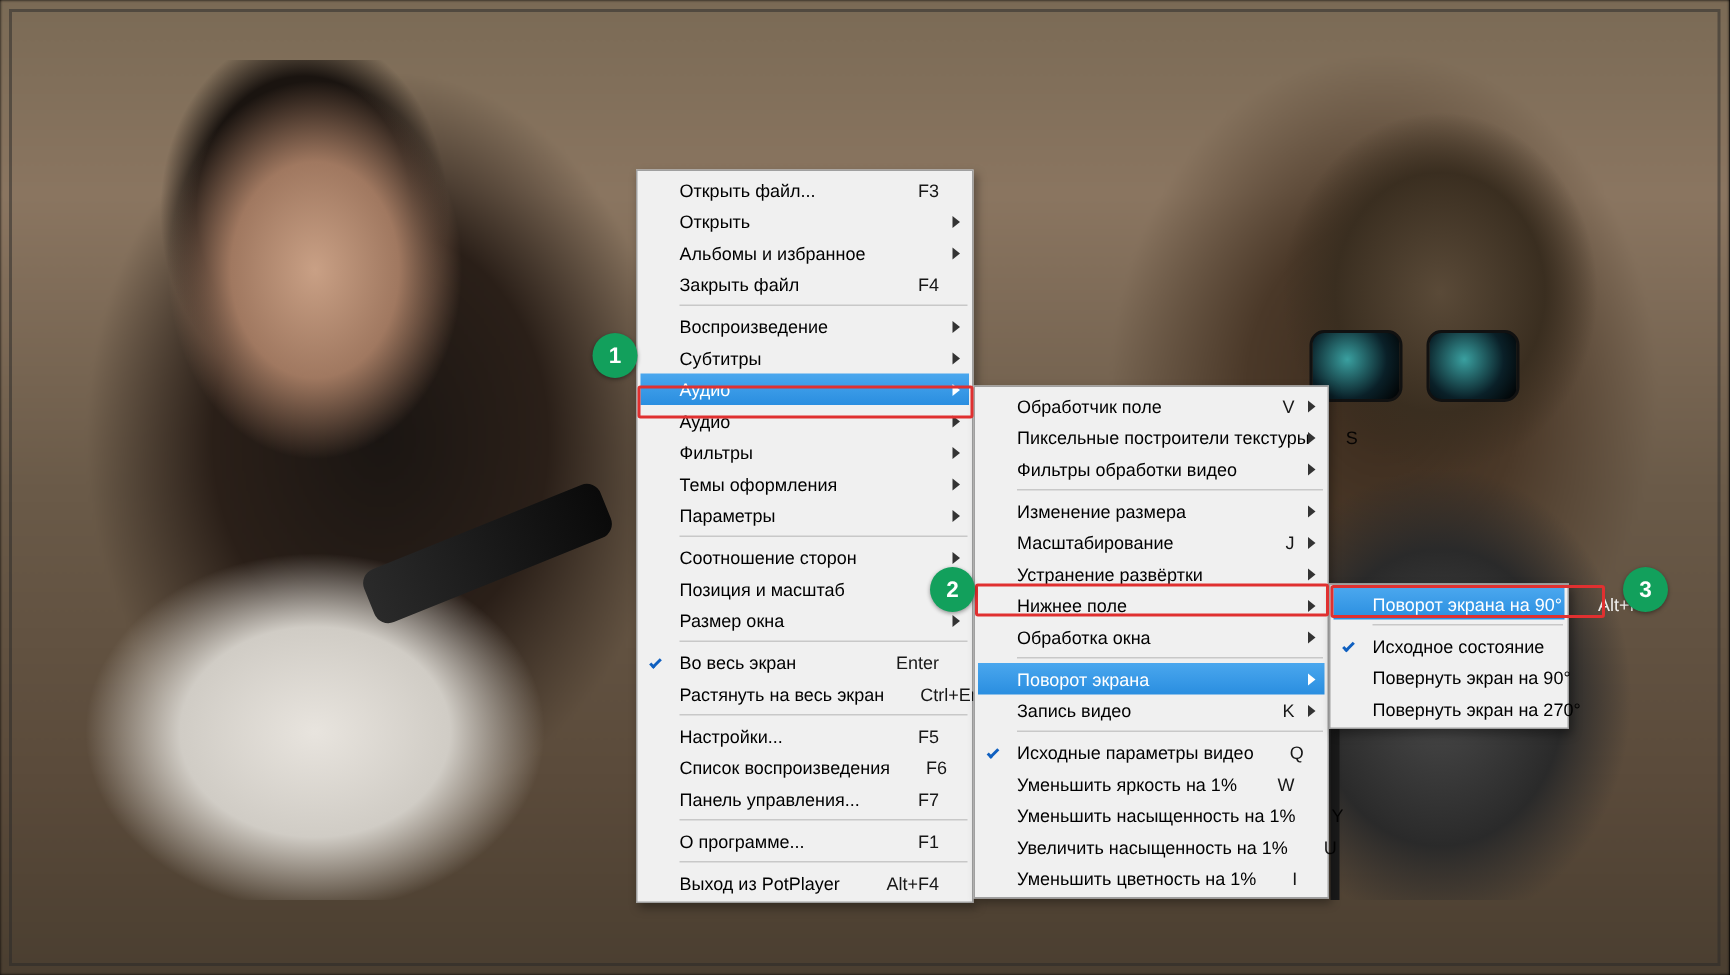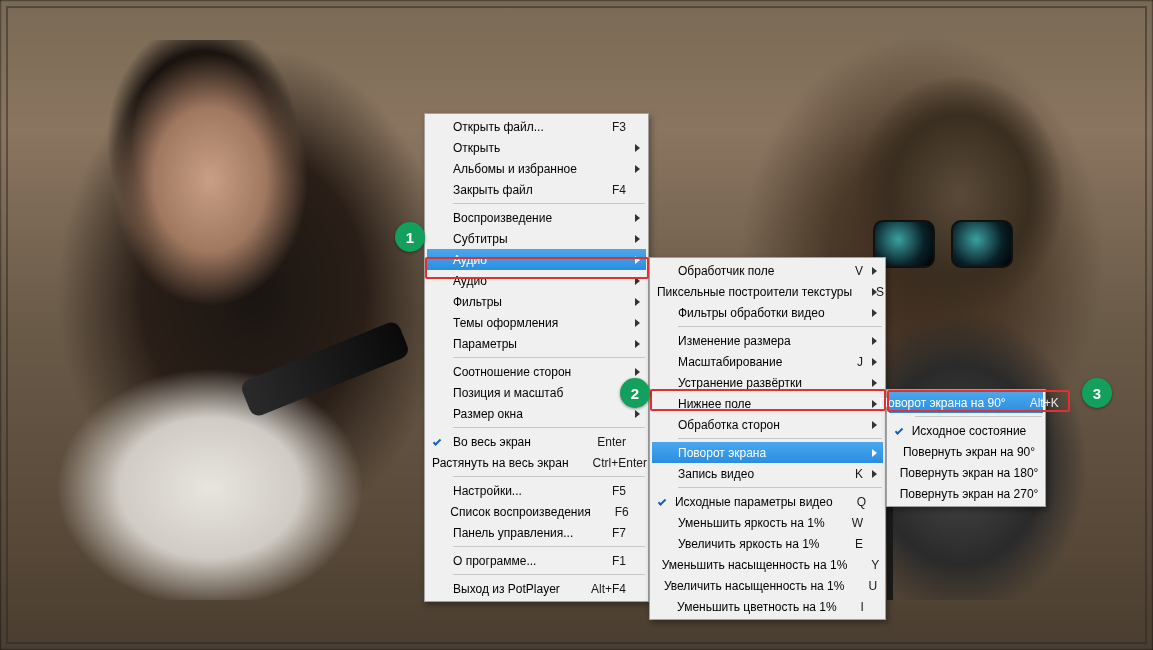--- a/index.html
+++ b/index.html
@@ -70,21 +70,20 @@
   }
   .ctx .row {
     display: flex;
     align-items: center;
     height: 21px;
     padding: 0 20px 0 26px;
     position: relative;
     cursor: default;
     color: #000;
     white-space: nowrap;
-    justify-content: center;
   }
   .ctx .row.highlight {
     background: linear-gradient(#4aa7ee, #2a8ee0);
     color: #fff;
   }
   .ctx .row .label { flex: 1 1 auto; }
   .ctx .row .accel { margin-left: 24px; color: inherit; opacity:.9; }
   .ctx .row .arrow {
     position: absolute; right: 6px; top: 50%; transform: translateY(-50%);
     border-left: 5px solid #333; border-top: 4px solid transparent; border-bottom:4px solid transparent;
@@ -243,21 +242,21 @@
     </div>
     <div class="row">
       <span class="label">Устранение развёртки</span>
       <span class="arrow"></span>
     </div>
     <div class="row">
       <span class="label">Нижнее поле</span>
       <span class="arrow"></span>
     </div>
     <div class="row">
-      <span class="label">Обработка сторон</span>
+      <span class="label">Обработка окна</span>
       <span class="arrow"></span>
     </div>
     <div class="sep"></div>
     <div class="row highlight">
       <span class="label">Поворот экрана</span>
       <span class="arrow"></span>
     </div>
     <div class="row">
       <span class="label">Запись видео</span>
       <span class="accel">K</span>
@@ -265,24 +264,20 @@
     </div>
     <div class="sep"></div>
     <div class="row">
       <span class="check"></span>
       <span class="label">Исходные параметры видео</span>
       <span class="accel">Q</span>
     </div>
     <div class="row">
       <span class="label">Уменьшить яркость на 1%</span>
       <span class="accel">W</span>
-    </div>
-    <div class="row">
-      <span class="label">Увеличить яркость на 1%</span>
-      <span class="accel">E</span>
     </div>
     <div class="row">
       <span class="label">Уменьшить насыщенность на 1%</span>
       <span class="accel">Y</span>
     </div>
     <div class="row">
       <span class="label">Увеличить насыщенность на 1%</span>
       <span class="accel">U</span>
     </div>
     <div class="row">
@@ -298,23 +293,20 @@
     </div>
     <div class="sep"></div>
     <div class="row">
       <span class="check"></span>
       <span class="label">Исходное состояние</span>
     </div>
     <div class="row">
       <span class="label">Повернуть экран на 90°</span>
     </div>
     <div class="row">
-      <span class="label">Повернуть экран на 180°</span>
-    </div>
-    <div class="row">
       <span class="label">Повернуть экран на 270°</span>
     </div>
   </div>
 
 <div class="redbox" style="left:425px; top:257px; width:224px; height:22px;"></div>
 <div class="redbox" style="left:650px; top:389px; width:236px; height:22px;"></div>
 <div class="redbox" style="left:887px; top:390px; width:183px; height:22px;"></div>
 
 <div class="badge" style="left:395px; top:222px;">1</div>
 <div class="badge" style="left:620px; top:378px;">2</div>

